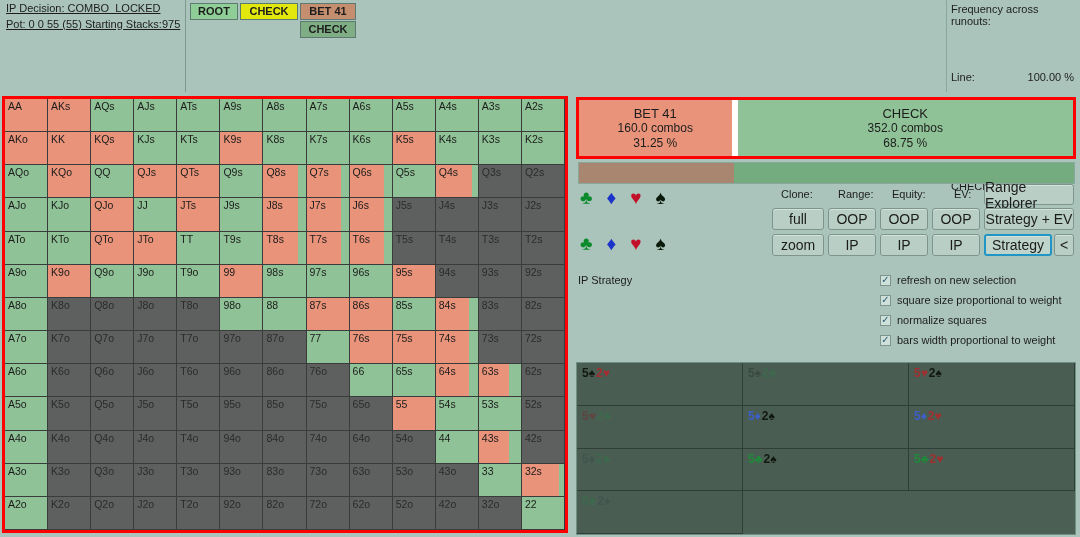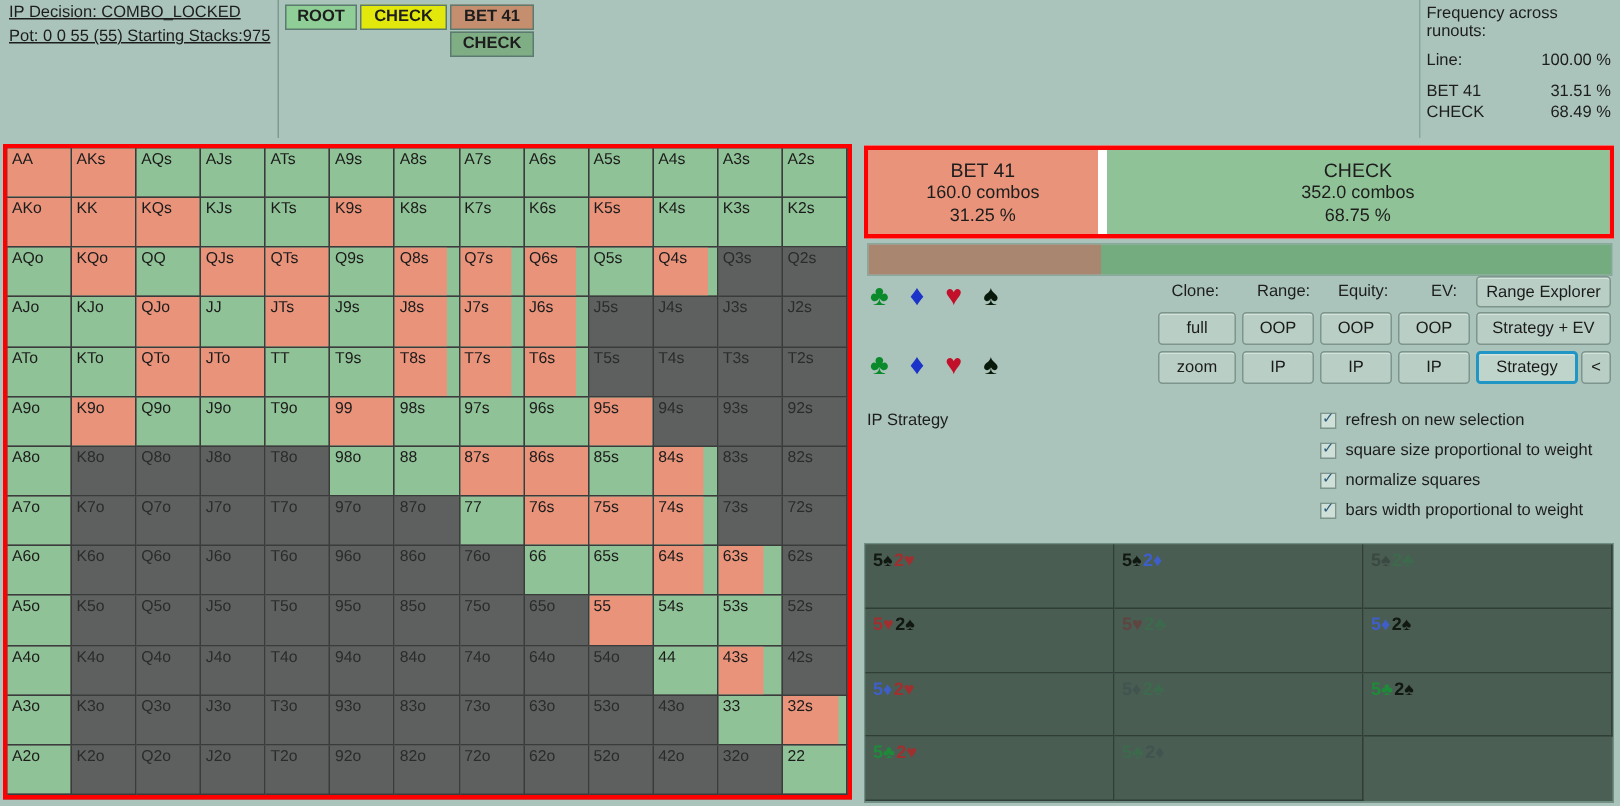--- a/index.html
+++ b/index.html
@@ -32,21 +32,21 @@
     font-size:11px;font-weight:bold;text-align:center;
     padding:1px 6px;box-sizing:border-box;line-height:13px;
   }
   .tn-root{background:#8fce96;}
   .tn-check{background:#e2e80c;}
   .tn-bet{background:#c58e6e;}
   .tn-check2{background:#7fae84;}
 
   
   #freq{right:0;top:0;width:133px;height:92px;border-left:1px solid #8aa79d;}
-  #freq .row{display:flex;justify-content:space-between;padding:0 6px 0 4px;line-height:14px;}
+  #freq .row{display:flex;justify-content:space-between;padding:0 6px 0 4px;line-height:14px;margin-top:37px;}
   #freq .hdr{padding:3px 4px 6px 4px;}
   #freq .gap{height:7px;}
 
   
   #matrix{
     left:2px;top:96px;width:566px;height:437px;
     border:3px solid #ff0000;box-sizing:border-box;background:#58595a;
     display:grid;grid-template-columns:repeat(13,1fr);grid-template-rows:repeat(13,1fr);
     gap:0;
   }
@@ -77,21 +77,21 @@
 
   
   #controls{left:576px;top:186px;width:500px;height:170px;}
   .suitrow{position:absolute;display:flex;gap:14px;font-size:19px;line-height:19px;}
   .suit-c{color:#0a8a2a;} .suit-d{color:#1b33c8;} .suit-h{color:#c2102a;} .suit-s{color:#0a1a0a;}
   #ipstrat{position:absolute;left:2px;top:88px;font-size:11px;}
   .colhdr{position:absolute;font-size:11px;}
   .btn{
     position:absolute;box-sizing:border-box;
     background:#b9cfc6;border:1px solid #7d958c;border-radius:3px;
-    font-size:11px;color:#1b1b1b;display:flex;align-items:center;justify-content:center;
+    font-size:14px;color:#1b1b1b;display:flex;align-items:center;justify-content:center;
     box-shadow:inset 0 1px 0 #d4e4dc;
   }
   .btn.sel{border:2px solid #2196c4;background:#bfd5cc;}
   .cbrow{position:absolute;display:flex;align-items:center;gap:6px;font-size:11px;}
   .cbox{width:11px;height:11px;background:#cfe0d8;border:1px solid #7d958c;
         display:flex;align-items:center;justify-content:center;font-size:10px;color:#2a5a7a;
         line-height:10px;box-sizing:border-box;}
 
   
   #combos{
@@ -841,21 +841,20 @@
       <span>normalize squares</span>
     </div>
     <div class="cbrow" style="left: 304px; top: 148px;">
       <span class="cbox">✓</span>
       <span>bars width proportional to weight</span>
     </div>
   </div>
 
 <div class="panel" id="combos">
     <div class="combo"><span class="cc c-s">5♠</span><span class="cc c-h">2♥</span></div>
-    <div class="combo"><span class="cc c-s">5♠</span><span class="cc c-d">2♦</span></div>
     <div class="combo dim"><span class="cc c-s">5♠</span><span class="cc c-c">2♣</span></div>
     <div class="combo"><span class="cc c-h">5♥</span><span class="cc c-s">2♠</span></div>
     <div class="combo dim"><span class="cc c-h">5♥</span><span class="cc c-c">2♣</span></div>
     <div class="combo"><span class="cc c-d">5♦</span><span class="cc c-s">2♠</span></div>
     <div class="combo"><span class="cc c-d">5♦</span><span class="cc c-h">2♥</span></div>
     <div class="combo dim"><span class="cc c-d">5♦</span><span class="cc c-c">2♣</span></div>
     <div class="combo"><span class="cc c-c">5♣</span><span class="cc c-s">2♠</span></div>
     <div class="combo"><span class="cc c-c">5♣</span><span class="cc c-h">2♥</span></div>
     <div class="combo dim"><span class="cc c-c">5♣</span><span class="cc c-d">2♦</span></div>
   </div>

